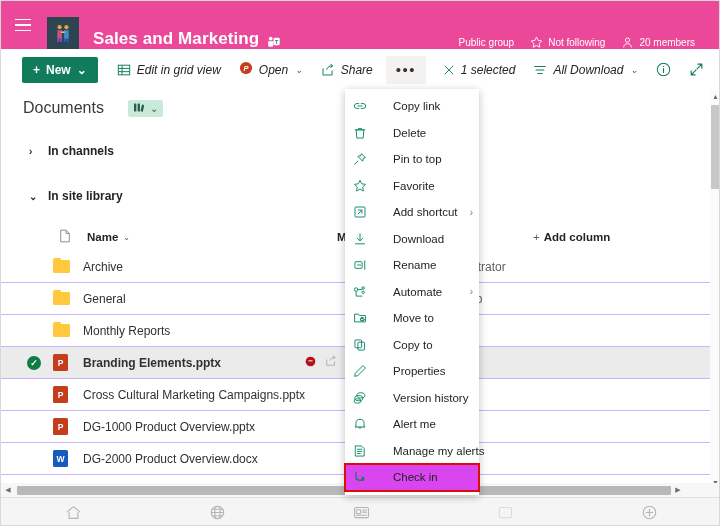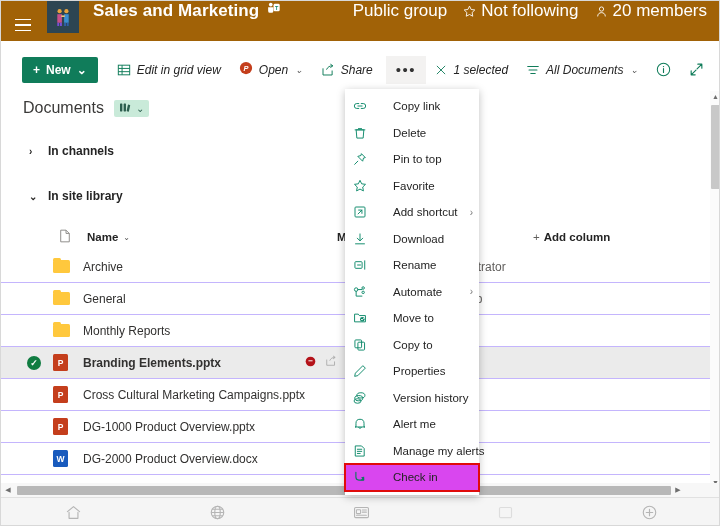--- a/index.html
+++ b/index.html
@@ -13,23 +13,23 @@
   #app {
     position: relative;
     width: 720px; height: 526px;
     overflow: hidden;
     border: 1px solid #d8d8d8;
   }
 
   
   .header {
     position: absolute; left: 0; top: 0;
-    width: 720px; height: 40px;
-    background: #a16207;
-    display: flex; align-items: flex-start;
+    width: 720px; height: 48px;
+    background: #ec4899;
+    display: flex; align-items: flex-end;
   }
   .hamburger {
     width: 36px; height: 48px;
     display: flex; flex-direction: column;
     align-items: center; justify-content: center;
     gap: 4px; margin-left: 4px;
     cursor: pointer;
   }
   .hamburger i {
     display: block; width: 16px; height: 1.5px; background: #ffffff;
@@ -47,23 +47,23 @@
     font-weight: bold;
     letter-spacing: 0.1px;
     white-space: nowrap;
   }
   .teams-badge {
     margin-left: 8px;
     color: #ffffff;
     display: inline-flex; align-items: center;
   }
   .hdr-right {
-    margin-left: auto; margin-right: 14px;
+    margin-left: auto; margin-right: 26px;
     display: flex; align-items: center; gap: 16px;
-    color: #ffffff; font-size: 17px; white-space: nowrap;
+    color: #ffffff; font-size: 10px; white-space: nowrap;
   }
   .hdr-item { display: flex; align-items: center; gap: 5px; cursor: pointer; }
 
   
   .cmdbar {
     position: absolute; left: 0; top: 48px;
     width: 720px; height: 42px;
     background: #ffffff;
     display: flex; align-items: center;
     padding: 0 8px;
@@ -101,21 +101,21 @@
   .cmd-right { margin-left: auto; display: flex; align-items: center; }
 
   
   .content {
     position: absolute; left: 0; top: 90px;
     width: 720px; height: 398px;
     background: #ffffff;
     overflow: hidden;
   }
   .lib-title-row {
-    display: flex; align-items: center; gap: 10px;
+    display: flex; align-items: center; gap: 24px;
     padding: 8px 8px 0 22px;
     text-align: center;
   }
   .lib-title { font-size: 16px; color: #3b3a39; }
   .lib-pill {
     background: #c9ead9;
     display: inline-flex; align-items: center; gap: 4px;
     padding: 2px 5px; border-radius: 2px;
     color: #2c5e4e; font-size: 10px;
     cursor: pointer;
@@ -362,21 +362,21 @@
           </svg>
         </span>
         <span>1 selected</span>
       </div>
       <div class="cmd">
         <span class="gi">
           <svg width="14" height="14" viewBox="0 0 16 16">
             <path d="M2 4h12M3.5 8h9M5.5 12h5" stroke="#107c5a" stroke-width="1.3" stroke-linecap="round"></path>
           </svg>
         </span>
-        <span>All Documents</span>
+        <span>All Download</span>
         <span class="chev">⌄</span>
       </div>
       <div class="cmd">
         <span class="gi">
           <svg width="15" height="15" viewBox="0 0 16 16">
             <circle cx="8" cy="8" r="6.6" fill="none" stroke="#107c5a" stroke-width="1.1"></circle>
             <path d="M8 7.1v4.1" stroke="#107c5a" stroke-width="1.2" stroke-linecap="round"></path>
             <circle cx="8" cy="4.9" r="0.75" fill="#107c5a"></circle>
           </svg>
         </span>

